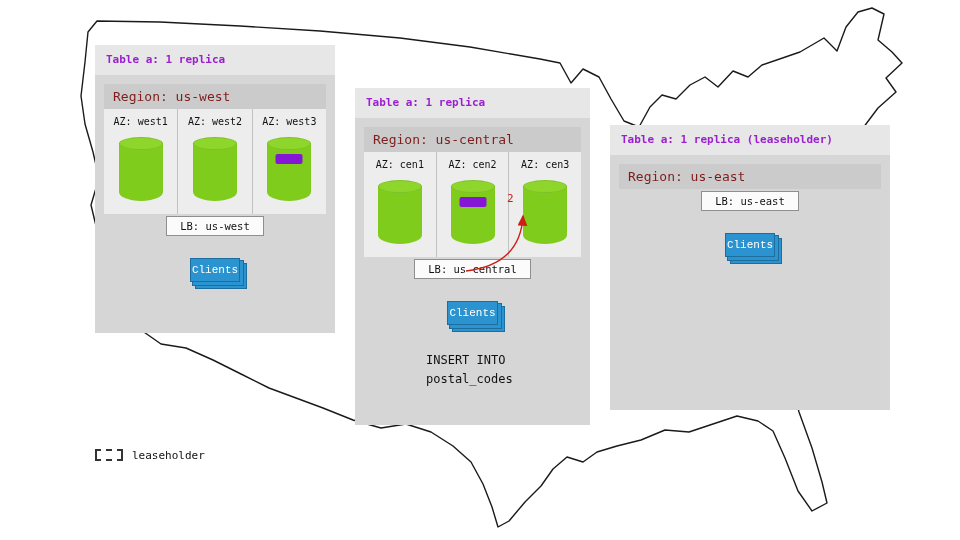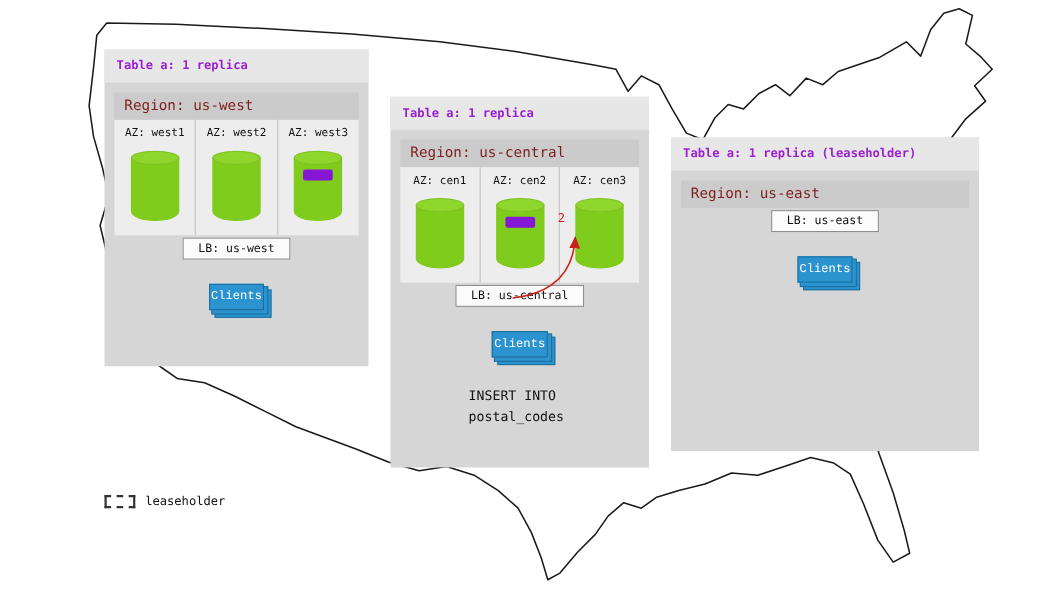--- a/index.html
+++ b/index.html
@@ -37,21 +37,21 @@
                  font-family:Liberation Mono, monospace; color:#ffffff; background:#2b93cf; border:1px solid #1b6e9e;
                  box-shadow:3px 3px 0 0 #2b93cf, 3px 3px 0 1px #1b6e9e,
                             6px 6px 0 0 #2b93cf, 6px 6px 0 1px #1b6e9e;
                  cursor:pointer; }
 
   .sql-text { margin:26px 0 0 62px; font-size:12px; line-height:1.55; color:#111; }
 
   .arrow-layer { position:absolute; inset:0; z-index:3; pointer-events:none; }
 
   .legend { position:absolute; left:95px; top:449px; z-index:2; display:flex;
-            align-items:center; gap:9px; font-size:11px; color:#111; }
+            align-items:flex-start; gap:9px; font-size:11px; color:#111; }
   .legend-swatch { width:28px; height:12px; border:2px dashed #333; background:#fff; }
 </style>
 </head>
 <body>
 
 <div class="stage">
 
   <div class="map-layer">
     <svg viewBox="0 0 960 540">
       <path fill="#ffffff" stroke="#1a1a1a" stroke-width="1.4" stroke-linejoin="round" d="M 88 32 L 97 21 L 160 22 L 240 26 L 320 31 L 400 38 L 470 47 L 540 59

